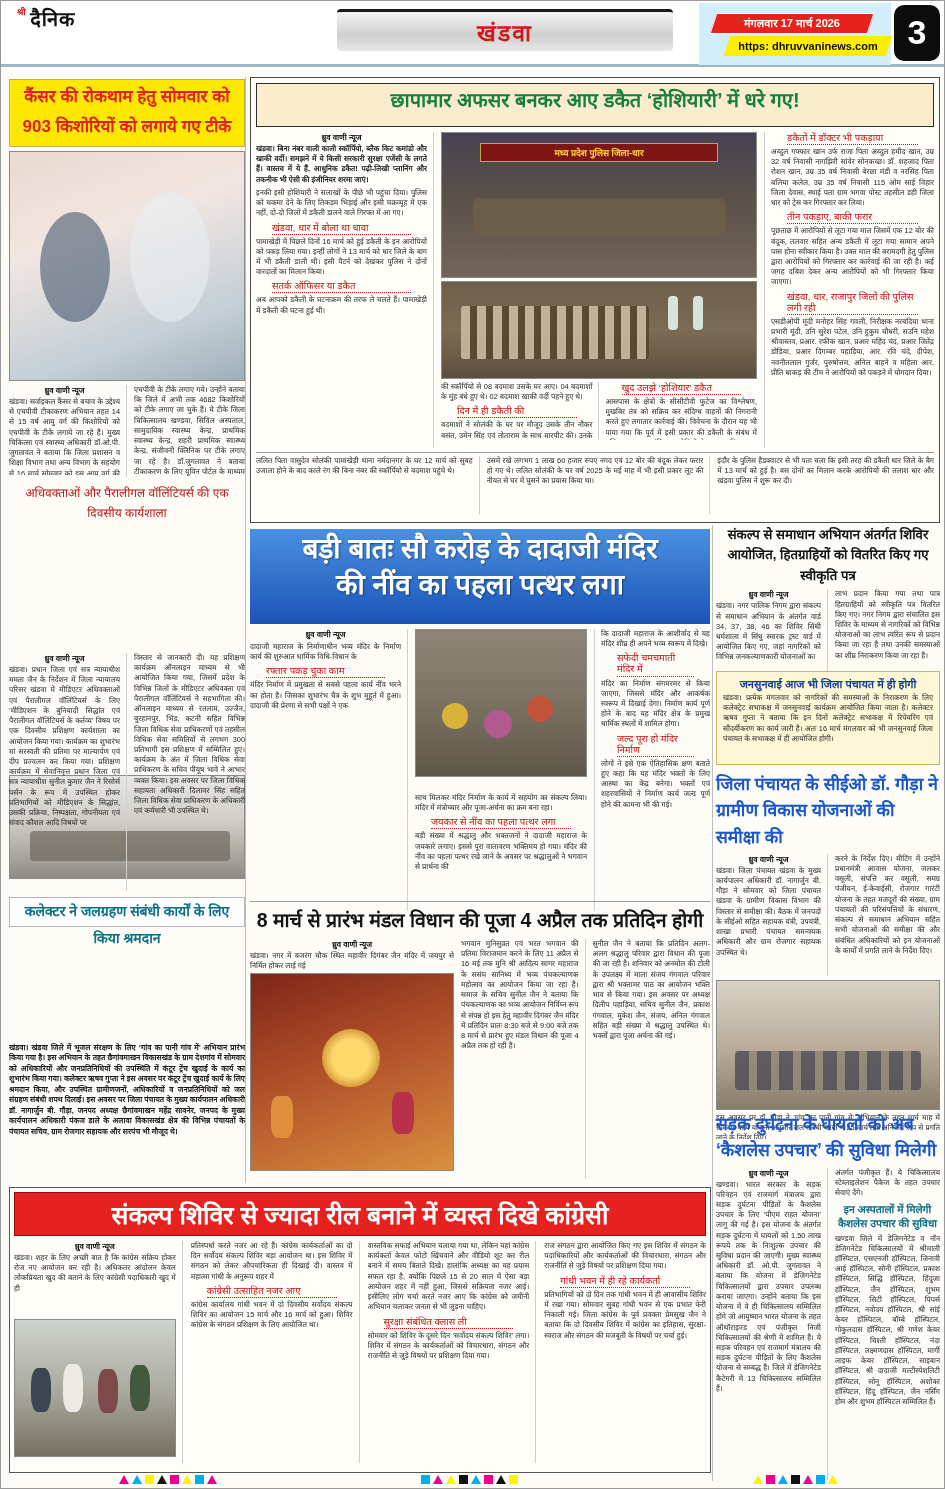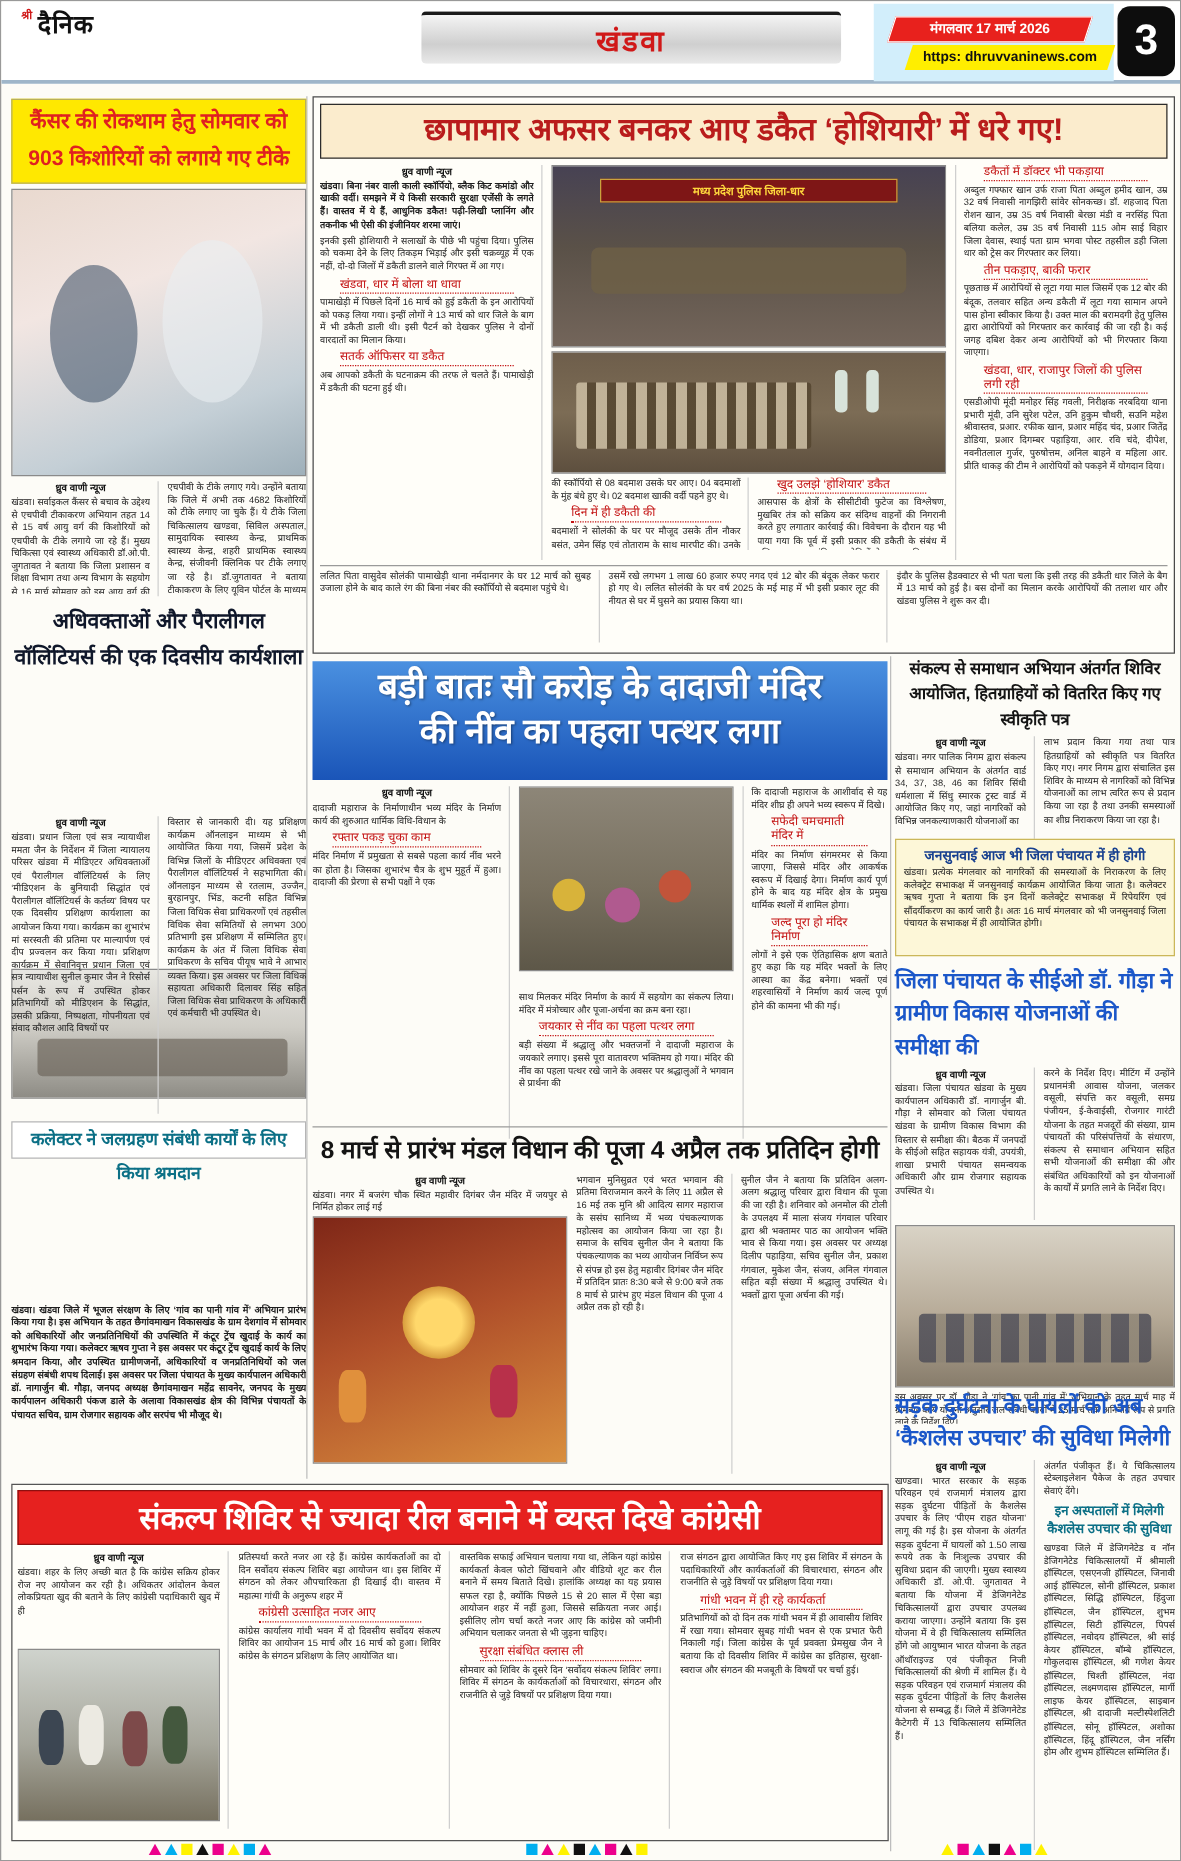--- a/index.html
+++ b/index.html
@@ -26,23 +26,23 @@
 .ribbon{position:absolute;left:336px;top:8px;width:336px;height:42px;background:linear-gradient(180deg,#f4f4f4,#cfcfcf 60%,#e9e9e9);border-top:3px solid #1a1a1a;border-radius:4px;display:flex;align-items:center;justify-content:center}
 .ribbon-txt{color:#d01818;font-size:23px;font-weight:bold;letter-spacing:2px}
 .mast-right{position:absolute;left:698px;top:2px;width:192px;height:62px;background:#d2eefb}
 .date-tag{position:absolute;left:14px;top:10px;width:158px;height:21px;background:#e8211d;transform:skewX(-18deg);border:1px solid #fff}
 .date-tag span{display:block;transform:skewX(18deg);color:#fff;font-size:11px;font-weight:bold;text-align:center;line-height:19px}
 .url-tag{position:absolute;left:28px;top:33px;width:162px;height:20px;background:#ffee00;transform:skewX(-18deg)}
 .url-tag span{display:block;transform:skewX(18deg);color:#111;font-size:11px;font-weight:bold;text-align:center;line-height:20px}
 .pagenum{position:absolute;left:893px;top:4px;width:46px;height:56px;background:#0d0d0d;border-radius:10px;color:#fff;font-size:34px;font-weight:bold;text-align:center;line-height:54px}
 
 .h-yellow{background:#ffe800;border:1px solid #b9b05a;color:#e02020;font-weight:bold;font-size:17px;text-align:center;line-height:1.75;padding:2px 4px}
-.h-red-txt{color:#0f172a;font-weight:bold;font-size:17px;text-align:center;line-height:1.7}
+.h-red-txt{color:#b91c1c;font-weight:normal;font-size:12px;text-align:center;line-height:1.7}
 .h-teal{color:#0c7086;font-weight:bold;font-size:14px;text-align:center;line-height:1.9;border:1px solid #b5b5b5;background:#fff}
-.h-cream{background:#fbeccd;border:1px solid #2c2c2c;color:#b91c1c;font-weight:bold;font-size:25px;text-align:center;line-height:1.6}
+.h-cream{background:#fbeccd;border:1px solid #2c2c2c;color:#15803d;font-weight:bold;font-size:20px;text-align:center;line-height:1.6}
 .h-blueband{background:linear-gradient(180deg,#4a90e0,#1a55b8);color:#fff;font-weight:bold;font-size:28px;text-align:center;line-height:36px;padding-top:2px;text-shadow:1px 1px 2px rgba(0,0,0,.4)}
 .h-black{color:#141414;font-weight:bold;font-size:19.5px;text-align:center;line-height:1.6;border-top:1px solid #9b9b9b;padding-top:3px}
 .h-sankalp{color:#141414;font-weight:bold;font-size:13.2px;text-align:center;line-height:1.55}
 .h-blue-txt{color:#1b57c9;font-weight:bold;font-size:17.5px;text-align:left;line-height:1.5}
 .h-redband{background:#e6211f;color:#fff;font-weight:bold;font-size:25px;text-align:center;line-height:44px;border:1px solid #8e0f0f}
 .box-yellow{background:#fdf7d8;border:1px solid #cbb75a;padding:4px 6px}
 .box-yellow .bt{font-size:11px;font-weight:bold;color:#163f8f;text-align:center;margin-bottom:2px}
 .sub-teal{color:#0c7086;font-weight:bold;font-size:10.5px;text-align:center;line-height:1.35;margin:4px 0 3px}
 
 .ph-vacc{background:linear-gradient(160deg,#e9d9cf 0%,#f2e6e2 35%,#c4cfd6 75%,#9fb0ba 100%)}

